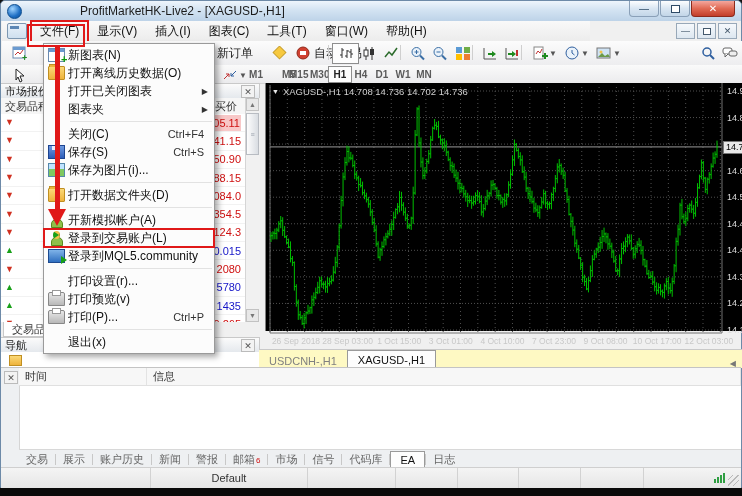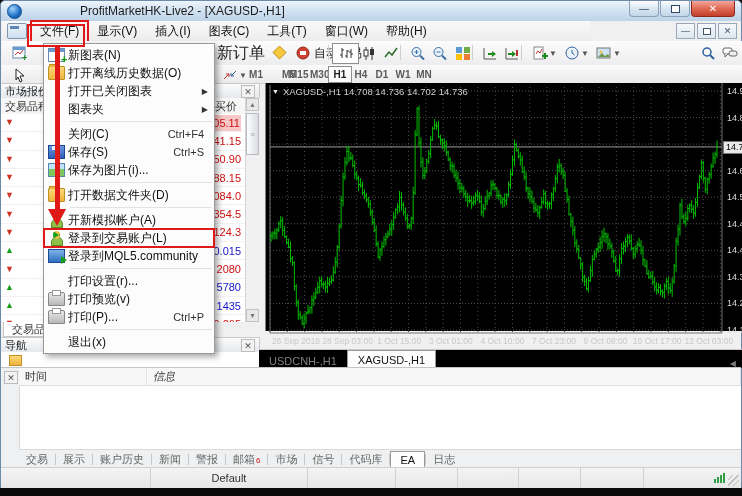--- a/index.html
+++ b/index.html
@@ -34,21 +34,21 @@
   .mdi-ctls{position:absolute;right:4px;top:22px;display:flex;}
   .mdi-btn{width:17px;height:14px;border:1px solid #98a8b8;background:linear-gradient(#f6f9fc,#dde7f0);
     margin-left:2px;display:flex;align-items:center;justify-content:center;color:#44586c;font-size:9px;line-height:1;}
   .mdi-btn .restore-glyph{width:6px;height:5px;border:1px solid #44586c;background:#fff;}
   
   #toolbar1{left:1px;top:40px;width:740px;height:24px;background:linear-gradient(#fcfcfc,#ededef);
     border-bottom:1px solid #dcdcdc;}
   #toolbar2{left:1px;top:64px;width:740px;height:18px;background:linear-gradient(#fafafa,#ebebed);
     border-bottom:1px solid #d4d4d4;}
   .tbtn{position:absolute;top:2px;height:19px;display:flex;align-items:center;padding:0 4px;color:#222;border:1px solid transparent;}
-  .tbtn.txt{font-size:16px;}
+  .tbtn.txt{font-size:12px;}
   .tsep{position:absolute;top:4px;width:1px;height:15px;background:#cfcfcf;}
   .ticon{display:inline-flex;width:17px;height:17px;align-items:center;justify-content:center;}
   .caret{font-size:8px;color:#555;margin-left:1px;}
   .tf-btn{position:absolute;top:1px;height:15px;min-width:18px;padding:0 2px;display:flex;align-items:center;justify-content:center;
     font-size:10px;font-weight:bold;color:#5a5a5a;border:1px solid transparent;}
   .tf-btn.active{background:#fdfdfd;border:1px solid #8e8e8e;color:#222;}
   .pressedbox{background:#fdfdfd;border:1px solid #8e8e8e;}
   
   .panel-cap{background:linear-gradient(#fbfbfb,#e3e7ec);border:1px solid #c9c9c9;border-left:none;
     display:flex;align-items:center;font-size:11px;color:#222;}
@@ -70,21 +70,21 @@
     border:1px solid #b8bcc2;box-sizing:border-box;display:flex;align-items:center;justify-content:center;color:#9aa2ac;font-size:7px;line-height:3px;}
   .side-tab{position:absolute;background:#fff;border:1px solid #c9c9c9;border-top:none;font-size:11px;color:#333;
     display:flex;align-items:center;padding:0 8px;}
   
   #chart{background:#000;border-left:1px solid #808080;}
   #chart-header{position:absolute;left:6px;top:3px;color:#cfcfcf;font-size:9.5px;display:flex;align-items:center;}
   #chart-header .tri{font-size:7px;margin-right:4px;color:#e8e8e8;}
   .pr-label{position:absolute;color:#dcdcdc;font-size:9px;line-height:1;}
   .pr-tag{position:absolute;background:#e8e8e8;color:#000;font-size:9px;line-height:1;padding:1px 2px;border:1px solid #777;}
   .dt-label{position:absolute;color:#c8c8c8;font-size:8.5px;white-space:nowrap;transform:translateX(-50%);}
-  #chart-tabs{background:#000000;border-top:1px solid #c9c9c9;display:flex;align-items:flex-end;}
+  #chart-tabs{background:#fef9c3;border-top:1px solid #c9c9c9;display:flex;align-items:flex-end;}
   .ctab{height:15px;display:flex;align-items:center;padding:0 10px;font-size:11px;color:#808080;margin-top:2px;}
   .ctab.active{background:#fdfdfd;border:1px solid #9a9a9a;border-bottom:none;color:#111;height:17px;}
   .ctab-scroll{margin-left:auto;margin-right:6px;color:#777;font-size:8px;}
   
   #terminal{background:#fff;border-top:1px solid #c4c4c4;}
   #term-side{position:absolute;left:0;top:0;width:18px;height:100%;background:#eef0f2;border-right:1px solid #d5d5d5;}
   #term-x{position:absolute;left:3px;top:3px;width:12px;height:11px;border:1px solid #bbb;background:#f3f3f3;
     color:#555;font-size:9px;display:flex;align-items:center;justify-content:center;}
   #term-vlabel{position:absolute;left:2px;bottom:4px;writing-mode:vertical-rl;font-size:9px;color:#666;letter-spacing:1px;}
   #term-cols{position:absolute;left:18px;top:0;right:0;height:17px;background:#f7f7f7;border-bottom:1px solid #e0e0e0;
@@ -1192,21 +1192,21 @@
       <span class="ctab-scroll">◀</span>
     </div>
 
   <div id="terminal" class="abs" style="left:0;top:366px;width:740px;height:100px;">
     <div id="term-side">
       <span id="term-x">✕</span>
       <span id="term-vlabel">终端</span>
     </div>
     <div id="term-cols">
       <span class="tcol" style="width:128px;">时间</span>
-      <span class="tcol" style="flex:1;font-style:italic;">信息</span>
+      <span class="tcol" style="flex:1;">信息</span>
     </div>
     <div id="term-tabs">
         <span class="ttab">
           <span>交易</span>
         </span>
         <span class="tdiv"></span>
         <span class="ttab">
           <span>展示</span>
         </span>
         <span class="tdiv"></span>

